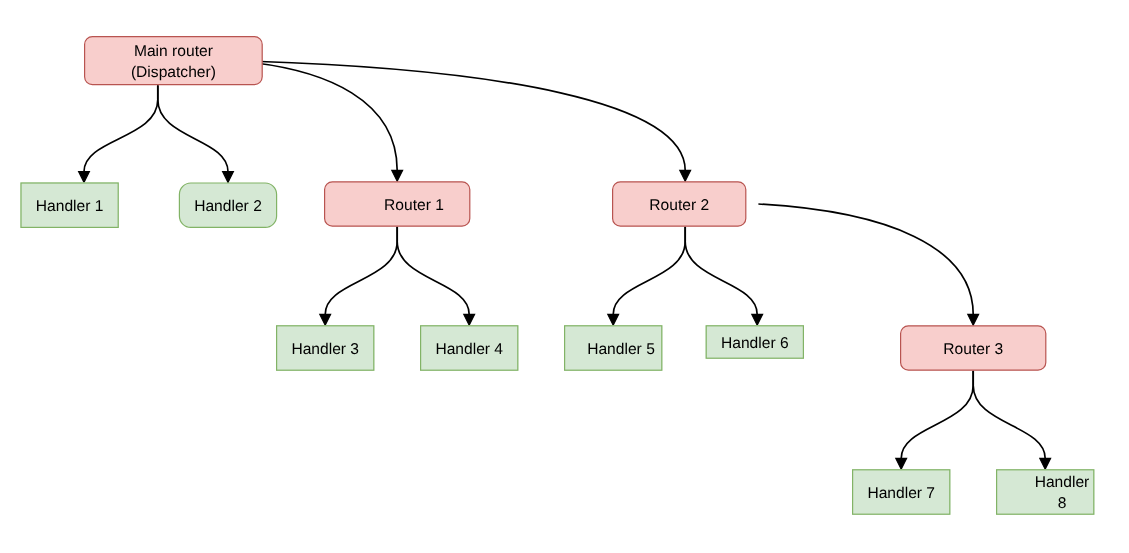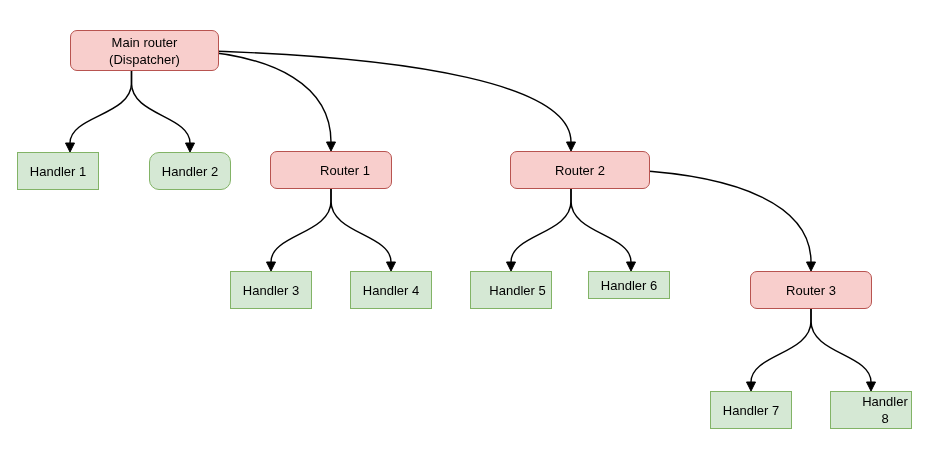--- a/index.html
+++ b/index.html
@@ -106,21 +106,21 @@
       </div>
       <div class="node handler" style="left: 17px; top: 152px; width: 82px; height: 38px;">
         <span class="label">Handler 1</span>
       </div>
       <div class="node handler" style="left: 149px; top: 152px; width: 82px; height: 38px; border-radius: 10px;">
         <span class="label">Handler 2</span>
       </div>
       <div class="node router" style="left: 270px; top: 151px; width: 122px; height: 38px; padding-left: 28px;">
         <span class="label">Router 1</span>
       </div>
-      <div class="node router" style="left: 510px; top: 151px; width: 140px; height: 38px;">
+      <div class="node router" style="left: 510px; top: 151px; width: 112px; height: 38px;">
         <span class="label">Router 2</span>
       </div>
       <div class="node handler" style="left: 230px; top: 271px; width: 82px; height: 38px; text-align: center;">
         <span class="label">Handler 3</span>
       </div>
       <div class="node handler" style="left: 350px; top: 271px; width: 82px; height: 38px;">
         <span class="label">Handler 4</span>
       </div>
       <div class="node handler" style="left: 470px; top: 271px; width: 82px; height: 38px; padding-left: 13px;">
         <span class="label">Handler 5</span>

